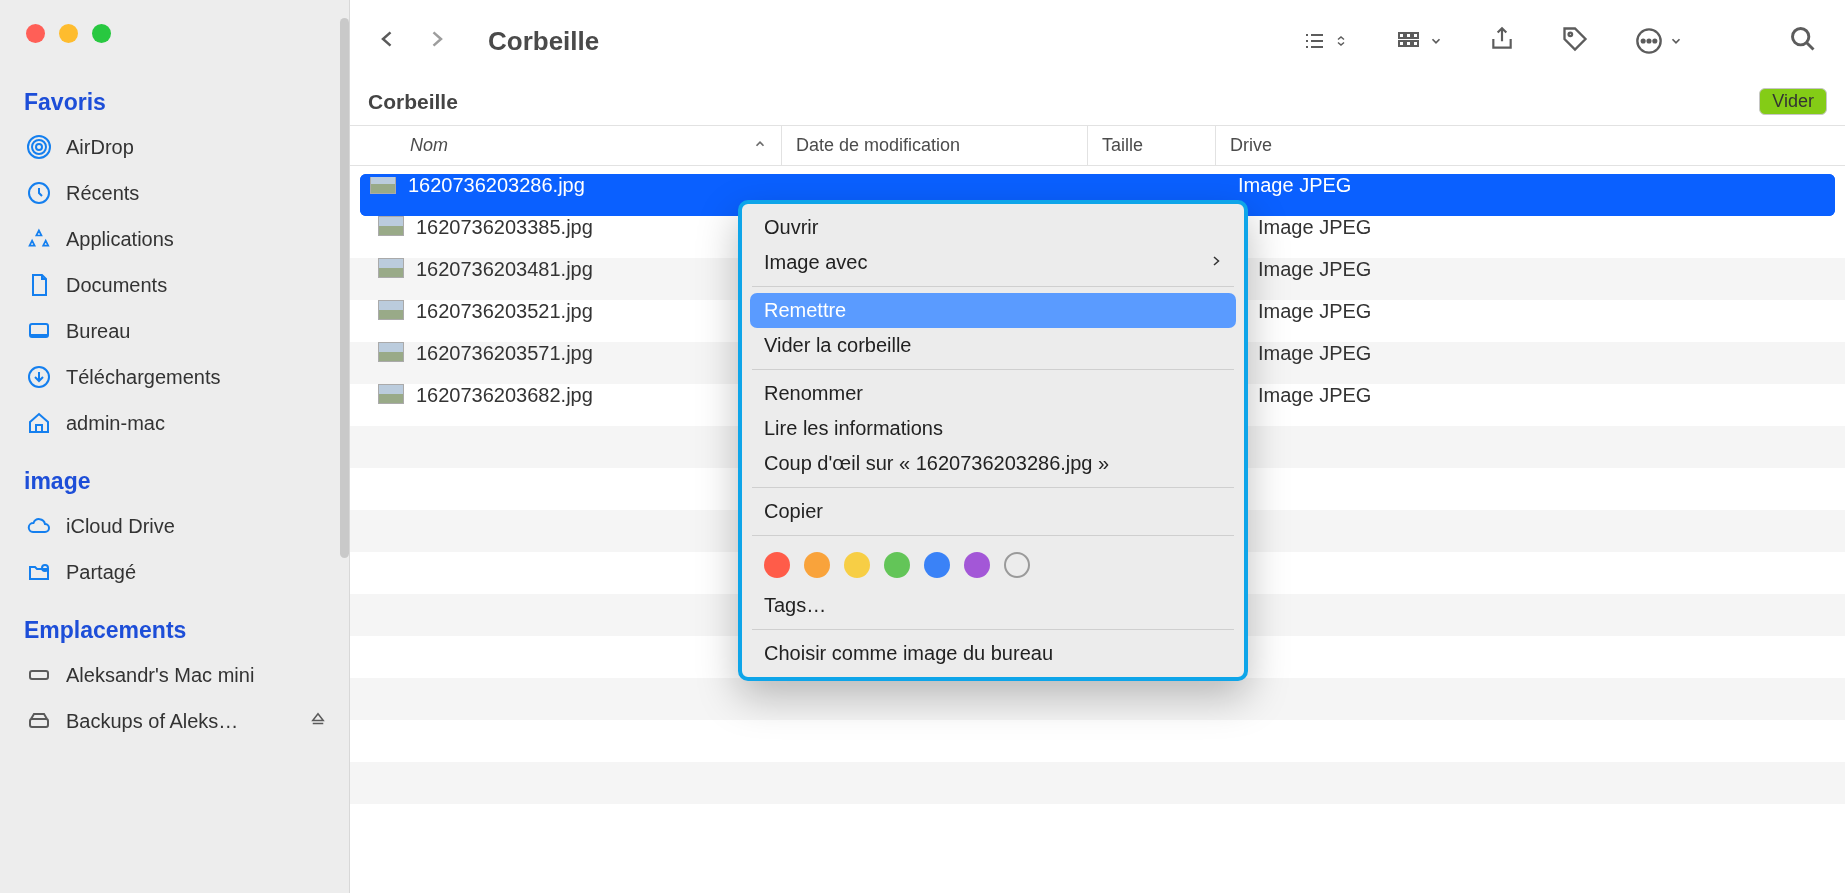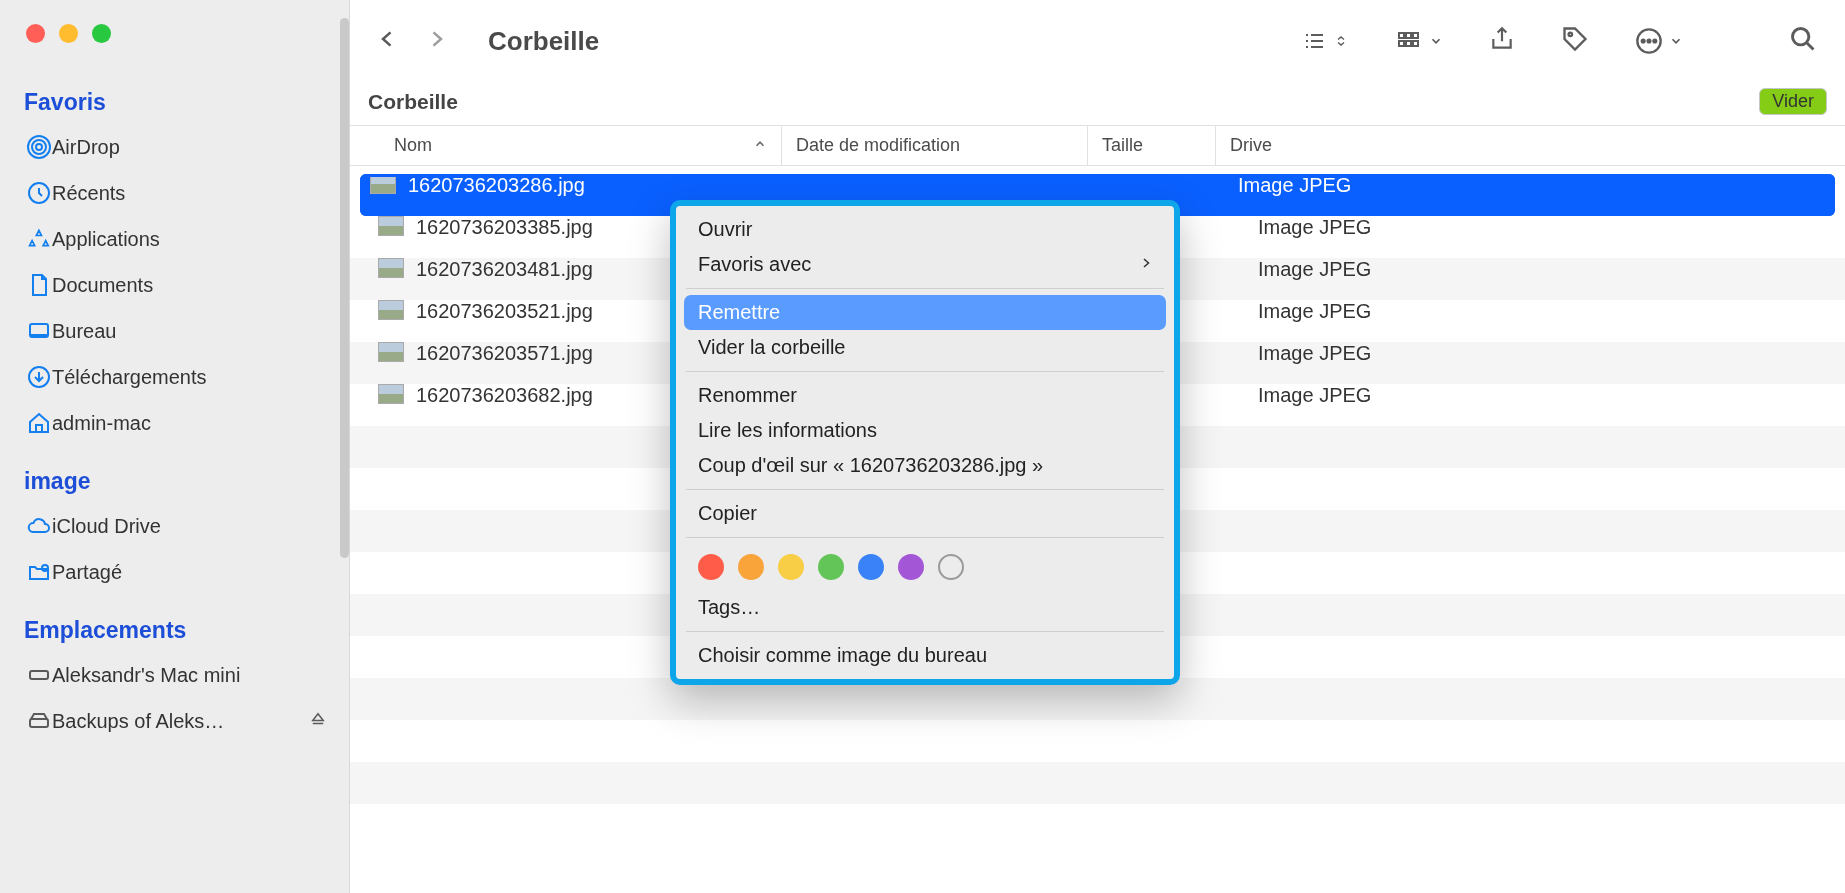--- a/index.html
+++ b/index.html
@@ -39,20 +39,21 @@
   .sidebar-section-title {
     color: #1d4ed8;
     font-size: 23px;
     font-weight: 600;
     padding: 22px 0 8px 24px;
   }
   .sidebar-section-title.first { padding-top: 46px; }
   .sidebar-item {
     display: flex;
     align-items: center;
+    gap: 14px;
     padding: 10px 0 10px 26px;
     font-size: 20px;
     color: #333;
     cursor: default;
   }
   .sidebar-item .icon { width: 26px; height: 26px; display: flex; align-items: center; justify-content: center; }
   .sidebar-item svg { stroke: #147fef; fill: none; }
   .sidebar-item .eject svg { stroke: #6d6d6d; fill: none; }
   .sidebar-item.location svg { stroke: #5a5a5a; fill: none; }
   .scroll-track {
@@ -108,21 +109,21 @@
     background: #84cc16;
   }
   .col-headers {
     display: flex;
     height: 40px;
     border-bottom: 1px solid #e2e2e2;
     color: #4c4c4c;
     font-size: 18px;
   }
   .col { display: flex; align-items: center; padding: 0 14px; border-right: 1px solid #e2e2e2; }
-  .col.name { flex: 0 0 432px; padding-left: 44px; }
+  .col.name { flex: 0 0 432px; padding-left: 60px; font-style: italic; }
   .col.date { flex: 0 0 306px; }
   .col.size { flex: 0 0 128px; }
   .col.type { flex: 1; border-right: none; }
   .sort-caret { margin-left: auto; }
   .rows { padding-top: 8px; }
   .row {
     display: flex;
     align-items: flex-start;
     height: 42px;
     padding: 0 14px;
@@ -146,25 +147,25 @@
   }
   .row.selected .thumb { margin-left: 6px; }
   .row .name-cell { flex: 0 0 380px; }
   .row .date-cell { flex: 0 0 306px; padding-left: 14px; }
   .row .size-cell { flex: 0 0 148px; text-align: right; padding-right: 22px; }
   .row .type-cell { flex: 1; padding-left: 8px; }
   .row.selected .name-cell { flex: 0 0 368px; }
   
   .ctx {
     position: absolute;
-    left: 670px;
+    left: 738px;
     top: 200px;
     width: 510px;
     background: #ececec;
-    border: 6px solid #0ea5e9;
+    border: 4px solid #0ea5e9;
     border-radius: 10px;
     box-shadow: 0 16px 40px rgba(0,0,0,0.25);
     padding: 6px 0;
     font-size: 20px;
     color: #222;
   }
   .ctx-item {
     padding: 6px 22px;
     display: flex;
     align-items: center;
@@ -440,21 +441,21 @@
         <div class="row"></div>
       </div>
   </div>
 </div>
 
 <div class="ctx" id="ctx">
     <div class="ctx-item">
       <span>Ouvrir</span>
     </div>
     <div class="ctx-item">
-      <span>Favoris avec</span>
+      <span>Image avec</span>
       <span class="sub-arrow"><svg width="12" height="16" viewBox="0 0 24 24" stroke-width="3" fill="none" stroke="#333">
           <path d="M8 4l9 8-9 8"></path>
         </svg></span>
     </div>
     <div class="ctx-sep"></div>
     <div class="ctx-item highlight">
       <span>Remettre</span>
     </div>
     <div class="ctx-item">
       <span>Vider la corbeille</span>

